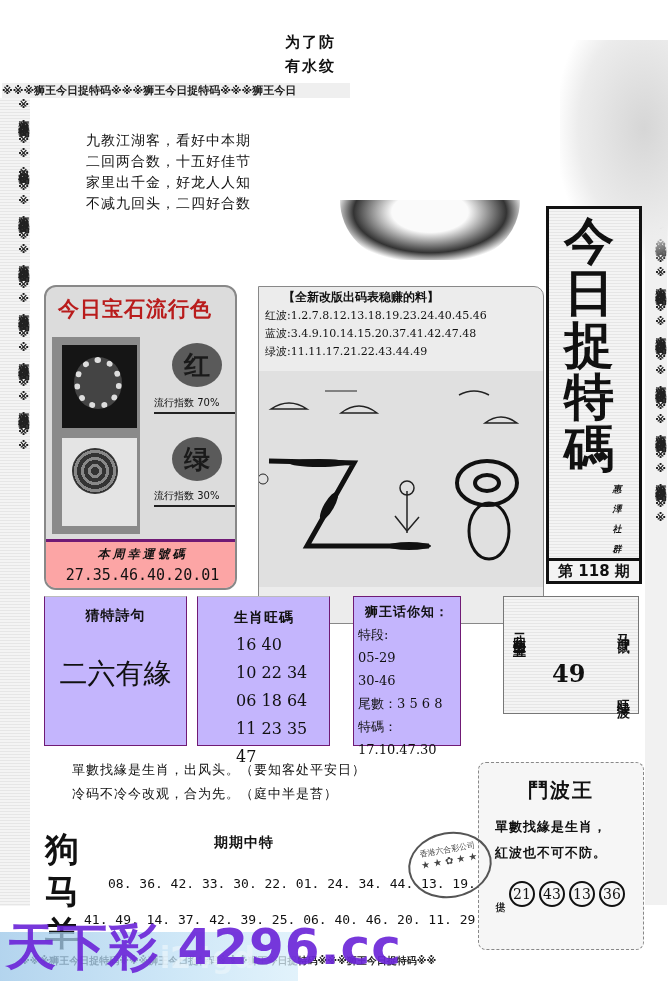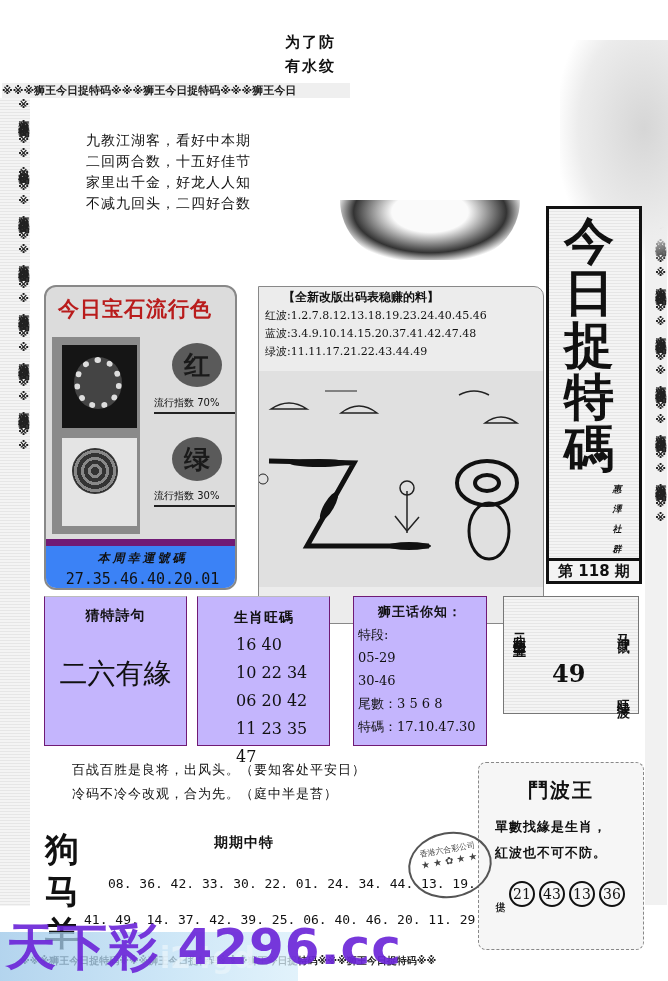--- a/index.html
+++ b/index.html
@@ -76,21 +76,21 @@
       <div style="position:absolute; left:12px; top:12px; width:48px; height:52px; border-radius:50%; border:6px dotted #ddd; background:#444;"></div>
     </div>
     <div style="position:absolute; left:10px; top:101px; width:75px; height:88px; background:#e4e4e4;">
       <div style="position:absolute; left:10px; top:10px; width:46px; height:46px; border-radius:50%; background:repeating-radial-gradient(circle, #333 0 4px, #888 4px 7px);"></div>
     </div>
   </div>
   <div style="position:absolute; left:126px; top:56px; width:50px; height:44px; border-radius:50%; background:#5a5a5a; text-align:center; font-size:26px; line-height:44px; color:#1a1a1a; font-weight:bold;">红</div>
   <div style="position:absolute; left:108px; top:109px; font-size:10px; border-bottom:2px solid #222; padding-bottom:2px; width:82px;">流行指数 70%</div>
   <div style="position:absolute; left:126px; top:150px; width:50px; height:44px; border-radius:50%; background:#5a5a5a; text-align:center; font-size:26px; line-height:44px; color:#1a1a1a; font-weight:bold;">绿</div>
   <div style="position:absolute; left:108px; top:202px; font-size:10px; border-bottom:2px solid #222; padding-bottom:2px; width:82px;">流行指数 30%</div>
-  <div style="position:absolute; left:0; top:252px; width:193px; height:53px; background:#3b82f6; border-top:7px solid #701a75;">
+  <div style="position:absolute; left:0; top:252px; width:193px; height:53px; background:#fca5a5; border-top:3px solid #701a75;">
     <div class="serif" style="text-align:center; font-size:12px; font-weight:bold; font-style:italic; margin-top:4px; letter-spacing:3px;">本周幸運號碼</div>
     <div style="text-align:center; font-size:15px; font-family:'DejaVu Sans Mono', monospace; margin-top:3px;">27.35.46.40.20.01</div>
   </div>
 </div>
 
 <div class="abs" style="left:258px; top:286px; width:286px; height:338px; border:1px solid #888; border-radius:0 10px 0 0; background:#ececec; overflow:hidden;">
   <div class="serif" style="position:absolute; left:24px; top:2px; font-size:12px; font-weight:bold;">【全新改版出码表稳赚的料】</div>
   <div style="position:absolute; left:6px; top:20px;">
     <div class="wave-label"><span>红波</span>:<span>1.2.7.8.12.13.18.19.23.24.40.45.46</span></div>
     <div class="wave-label"><span>蓝波</span>:<span>3.4.9.10.14.15.20.37.41.42.47.48</span></div>
@@ -121,45 +121,45 @@
 <div class="abs box" style="left:44px; top:596px; width:143px; height:150px; border-top-color:#bbb;">
   <div style="text-align:center; font-size:14px; font-weight:bold; margin-top:10px; letter-spacing:1px;">猜特詩句</div>
   <div class="serif" style="text-align:center; font-size:28px; margin-top:30px;">二六有緣</div>
 </div>
 
 <div class="abs box" style="left:197px; top:596px; width:133px; height:150px; border-top-color:#bbb;">
   <div style="font-size:14px; font-weight:bold; margin:12px 0 0 36px; letter-spacing:1px;">生肖旺碼</div>
   <div class="serif" style="margin-left:38px; margin-top:4px; font-size:16px; line-height:28px;">
     <div>16 40</div>
     <div>10 22 34</div>
-    <div>06 20 42</div>
+    <div>06 18 64</div>
     <div>11 23 35 47</div>
   </div>
 </div>
 
-<div class="abs box" style="left:353px; top:596px; width:134px; height:150px;">
+<div class="abs box" style="left:353px; top:596px; width:108px; height:150px;">
   <div style="text-align:center; font-size:13px; font-weight:bold; margin-top:6px; letter-spacing:1px;">狮王话你知：</div>
   <div class="serif" style="margin-left:4px; margin-top:2px; font-size:13px; line-height:23px;">
     <div>特段:</div>
     <div>05-29</div>
     <div>30-46</div>
     <div>尾數：3 5 6 8</div>
     <div>特碼：17.10.47.30</div>
   </div>
 </div>
 
 <div class="abs striped" style="left:503px; top:596px; width:136px; height:118px; border:1px solid #777;">
   <div class="col-vert" style="position:absolute; left:6px; top:26px; height:120px; font-size:13px; letter-spacing:2px;">二八回头望二五</div>
   <div class="serif" style="position:absolute; left:48px; top:62px; font-size:24px; font-weight:bold;">49</div>
   <div class="col-vert" style="position:absolute; left:110px; top:26px; font-size:13px; letter-spacing:3px;">马冲鼠</div>
   <div class="col-vert" style="position:absolute; left:110px; top:92px; font-size:13px; letter-spacing:3px;">旺绿波</div>
 </div>
 
 <div class="abs serif" style="left:72px; top:758px; font-size:13px; line-height:24px; letter-spacing:1px;">
-  <div>百战百胜是良将，出风头。（要知客处平安日）</div>
+  <div>單數找緣是生肖，出风头。（要知客处平安日）</div>
   <div>冷码不冷今改观，合为先。（庭中半是苔）</div>
 </div>
 
 <div class="abs" style="left:42px; top:828px; font-size:34px; line-height:42px; font-weight:bold; width:40px; text-align:center;">
   <div>狗</div>
   <div>马</div>
   <div>羊</div>
 </div>
 
 <div class="abs" style="left:214px; top:834px; font-size:14px; font-weight:bold; letter-spacing:1px;">期期中特</div>

